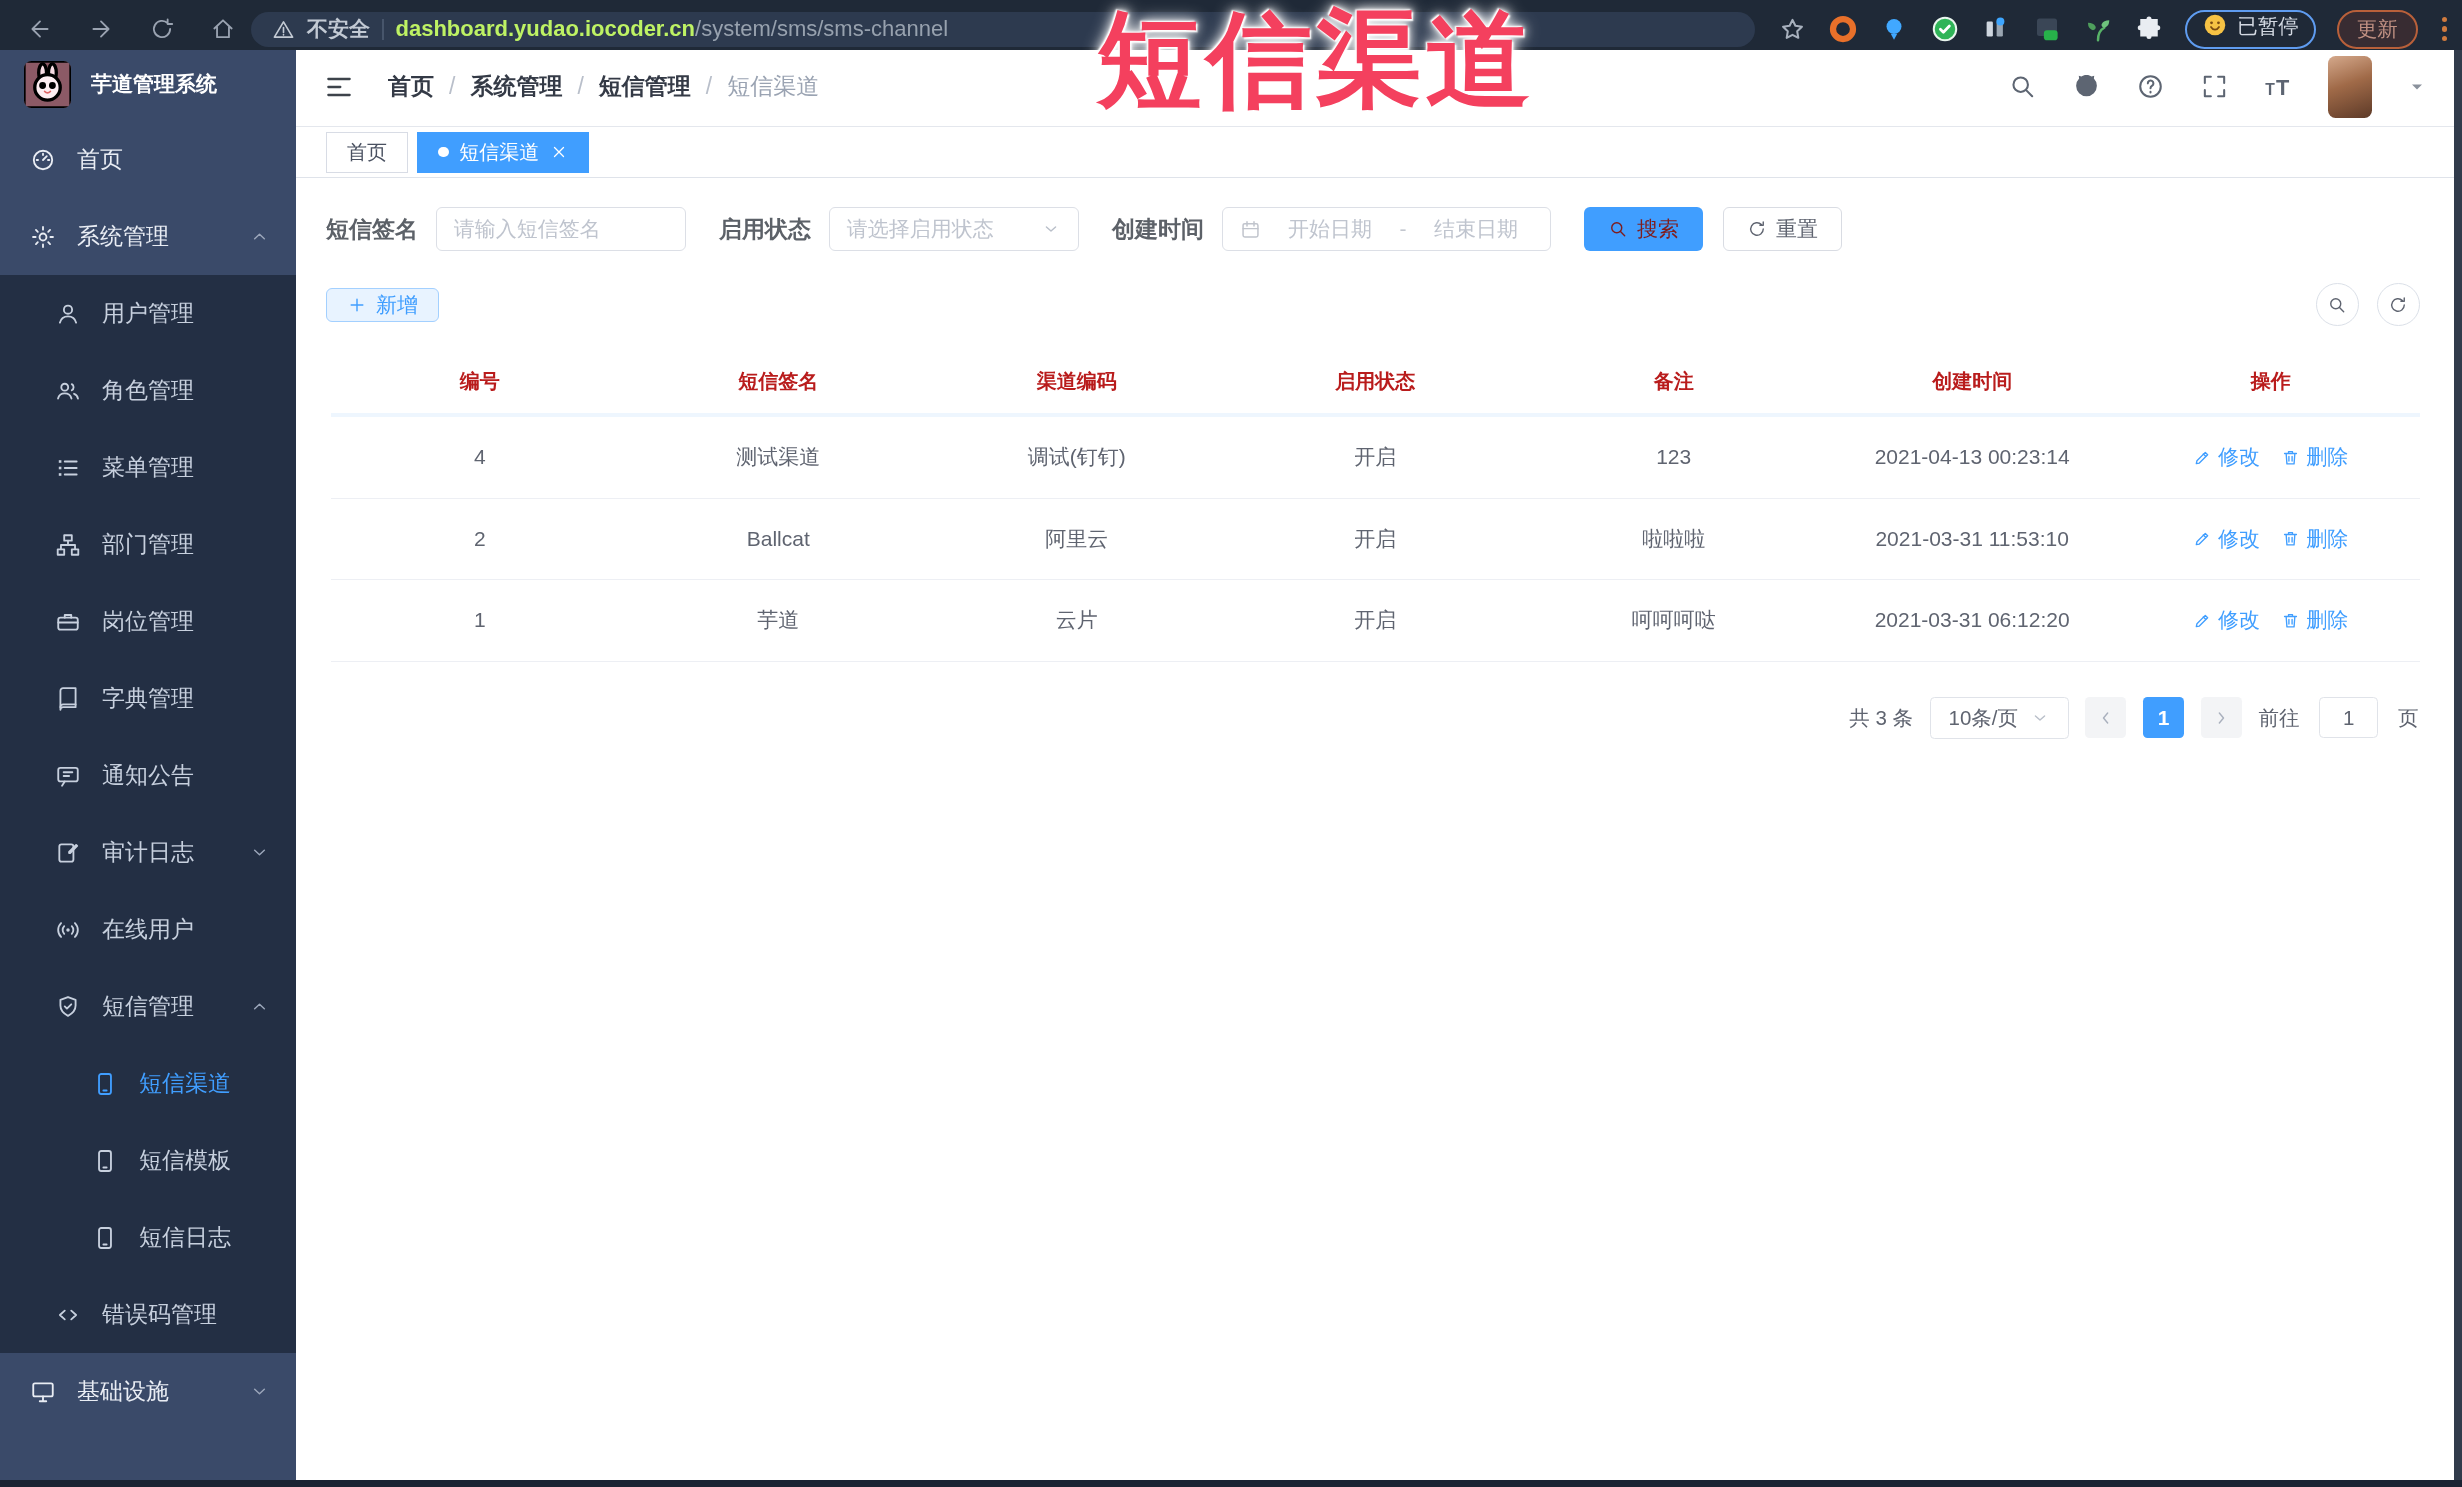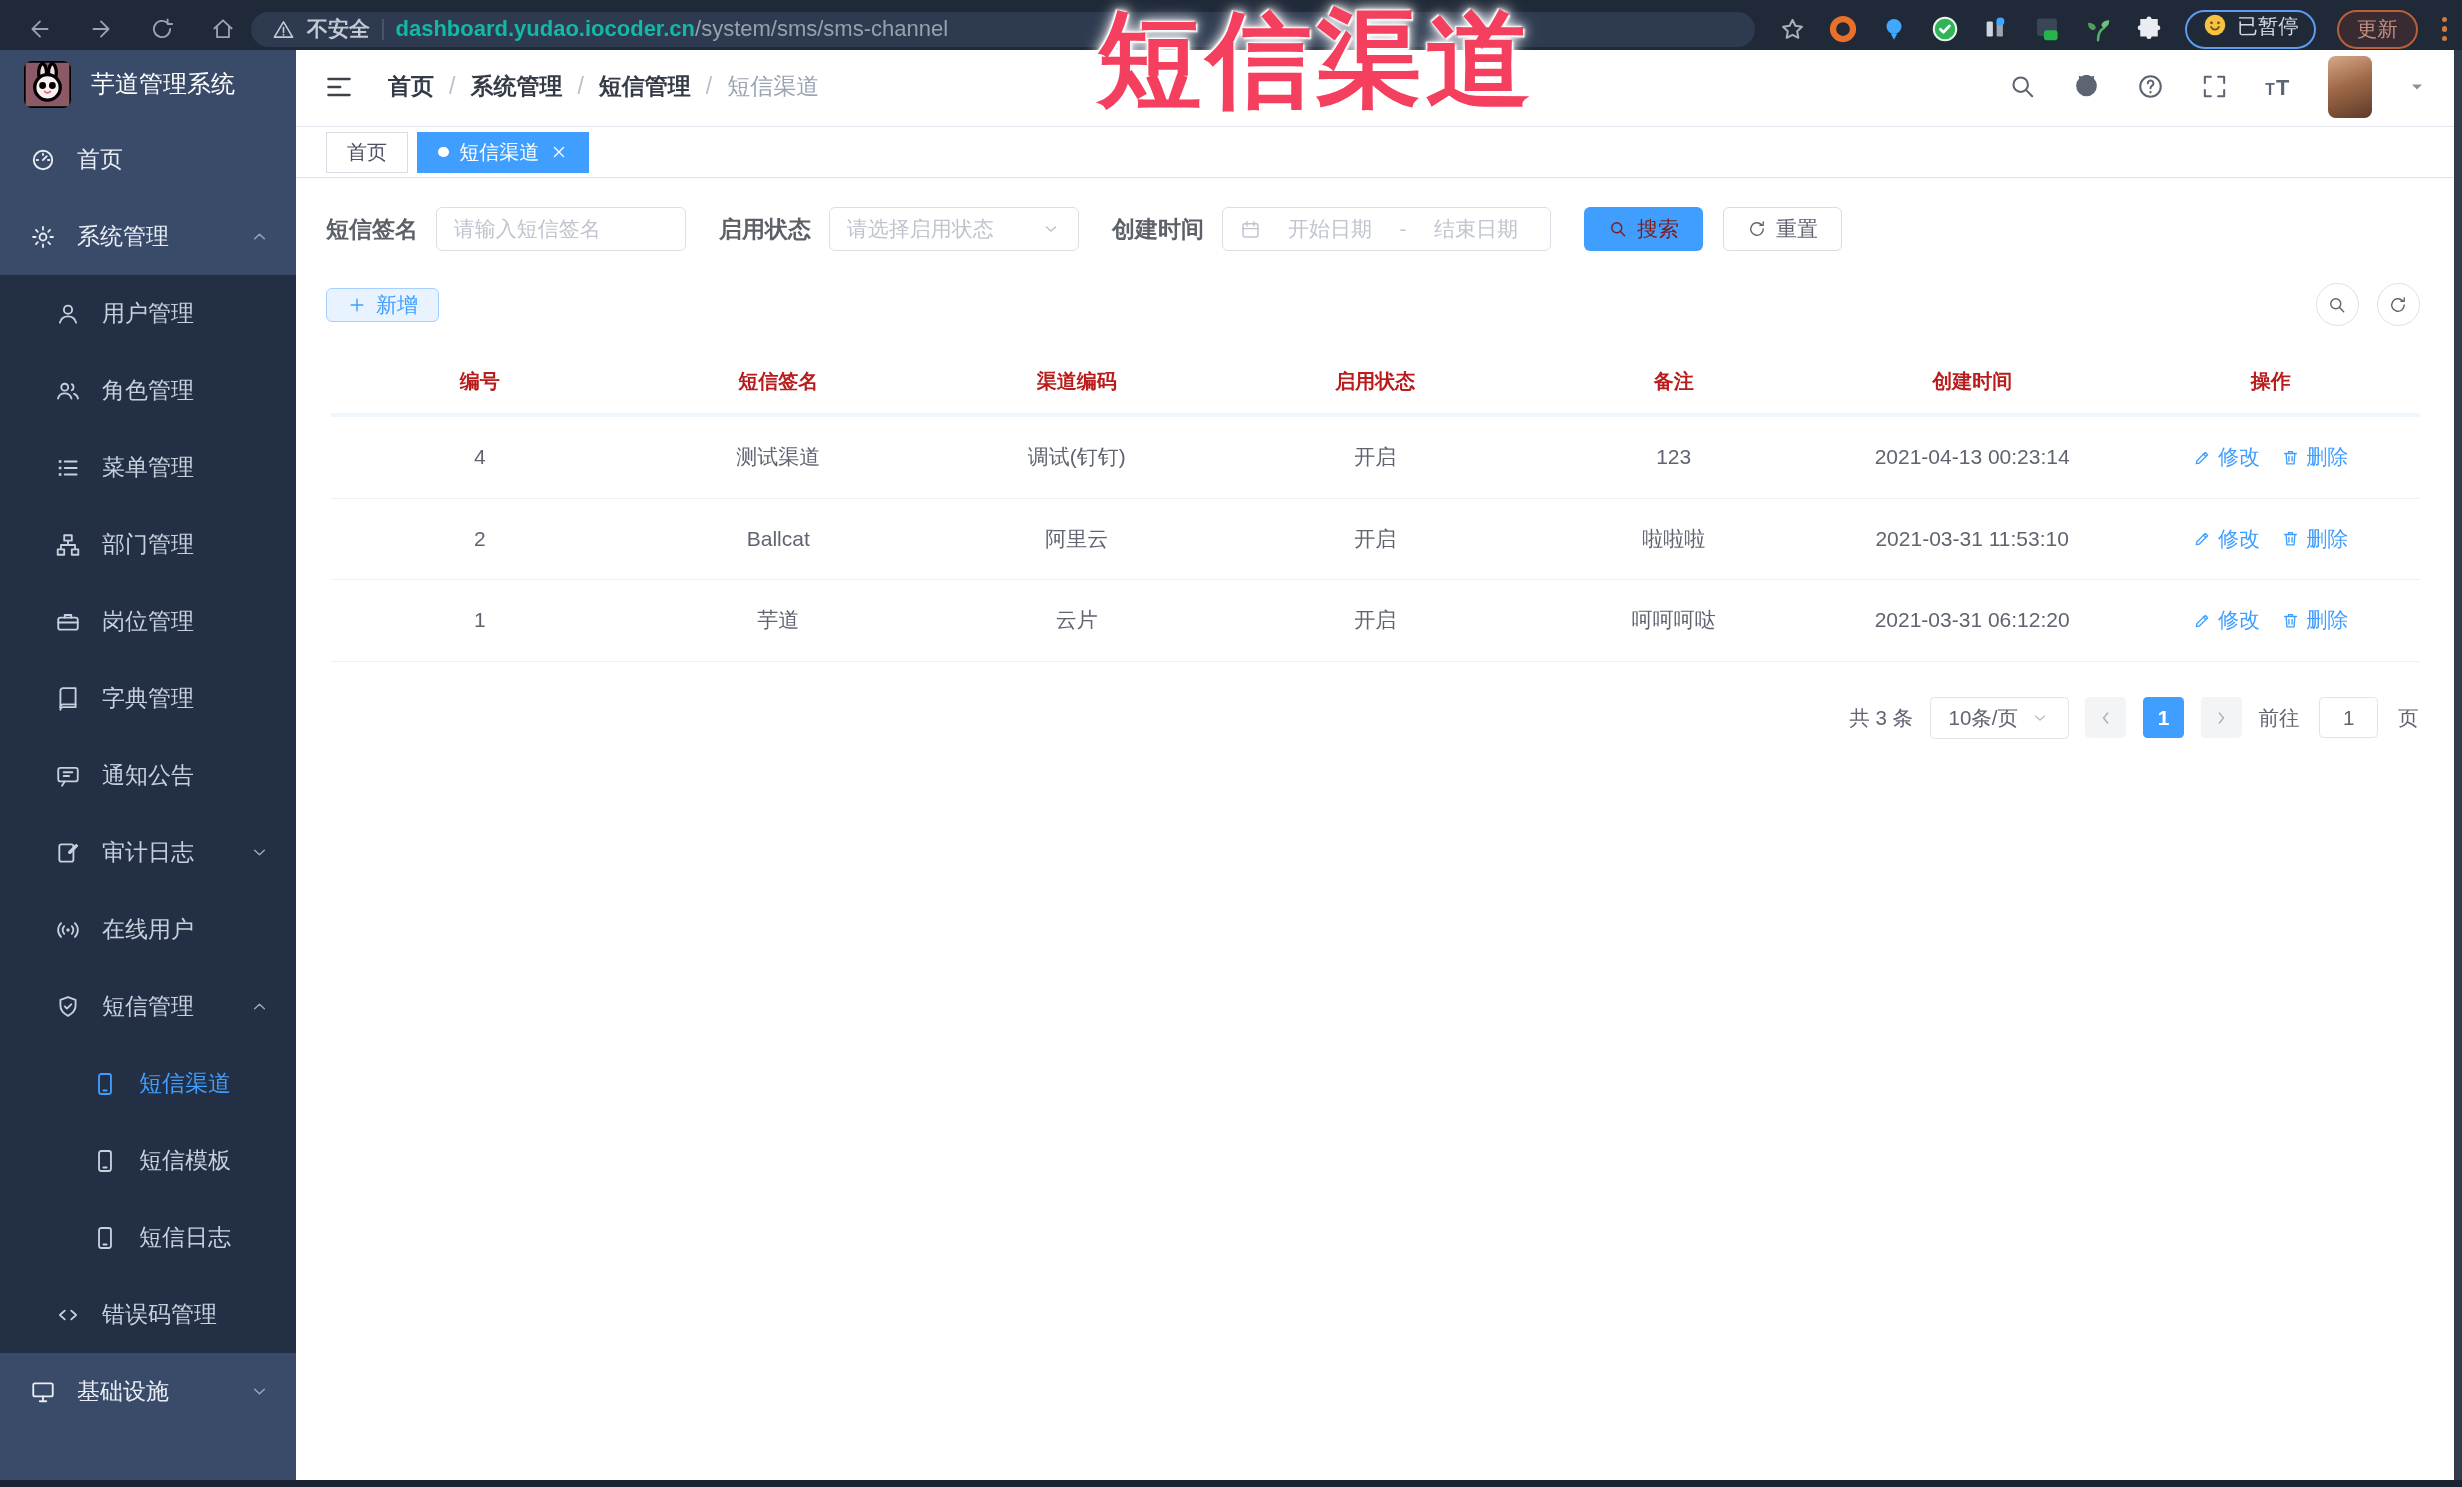--- a/index.html
+++ b/index.html
@@ -11,21 +11,21 @@
   #browser{position:absolute;left:0;top:8px;width:2462px;height:42px;background:#1f2937;
            display:flex;align-items:center;z-index:5}
   .bnav{display:flex;align-items:center;gap:35px;padding-left:27px;color:#9aa3b1;flex:none}
   .bnav .ic{width:26px;height:26px}
   #addr{flex:1;height:35px;background:#2d3a4f;border-radius:18px;margin:0 23px 0 15px;
         display:flex;align-items:center;padding:0 21px;gap:12px;min-width:0}
   #addr .ic{width:23px;height:23px;color:#c3cad4;flex:none}
   .addr-sec{color:#c3cad4;font-size:21px;font-weight:700;white-space:nowrap}
   .addr-div{width:1.5px;height:21px;background:#47556b;flex:none}
   .addr-url{font-size:22px;color:#97a1ae;white-space:nowrap;overflow:hidden}
-  .addr-url b{color:#14b8a6;font-weight:700}
+  .addr-url b{color:#bef264;font-weight:700}
   #bright{display:flex;align-items:center;gap:21px;padding-right:12px;flex:none}
   #bright .star{color:#a7b0bd;width:29px;height:29px}
   .bext{width:30px;height:30px;flex:none}
   .bpill{height:35px;display:flex;gap:9px;padding:0 15px;
          border:2.3px solid #5f9cf0;border-radius:20px;color:#d3d9e2;font-size:20.5px;white-space:nowrap}
   .bpill .bext{width:26px;height:26px}
   .bupd{height:35px;display:flex;align-items:center;padding:0 18px;border:2.3px solid #b9603a;
         border-radius:20px;color:#c09082;font-size:20.5px;background:rgba(122,53,40,.28);white-space:nowrap}
   .kebab{display:flex;flex-direction:column;gap:4.5px;padding:0 3px}
   .kebab i{width:5.3px;height:5.3px;border-radius:50%;background:#cf7a3e;display:block}
@@ -34,21 +34,21 @@
   #overlay{position:absolute;left:1097px;top:1.5px;z-index:60;font-size:105px;line-height:1.1;
            font-weight:700;color:#f4405e;letter-spacing:4.5px;white-space:nowrap;
            text-shadow:0 0 4.5px #fff,0 0 10.6px #fff,0 0 18px #fff,1.5px 1.5px 1.5px #fff,-1.5px -1.5px 1.5px #fff}
 
   
   #sidebar{position:absolute;left:0;top:47px;width:296px;bottom:7.6px;background:#232f44;
            display:flex;flex-direction:column;overflow:hidden}
   #logo-row{height:74px;background:#3a4a69;display:flex;align-items:center;gap:20px;
             padding-left:24px;flex:none}
   #logo-img{width:47px;height:47px;border-radius:7.6px;overflow:hidden;flex:none}
-  #logo-title{color:#fff;font-size:24px;font-weight:400}
+  #logo-title{color:#fff;font-size:21px;font-weight:700}
   .m-item{height:77px;display:flex;align-items:center;gap:21px;color:#c7d0de;font-size:23px;
           position:relative;cursor:pointer;flex:none}
   .m-item.top{background:#3a4a69;color:#e9edf4}
   .lvl0{padding-left:30px}.lvl1{padding-left:55px}.lvl2{padding-left:92px}
   .m-ic{width:26px;height:26px;flex:none}
   .m-ic .ic{width:26px;height:26px}
   .m-chev{position:absolute;right:26px;width:21px;height:21px;color:#9ba6ba}
   .m-chev .ic{width:21px;height:21px}
   .m-item.active,.m-item.active .m-ic{color:#409eff}
   .side-fill{flex:1;background:#3a4a69}

